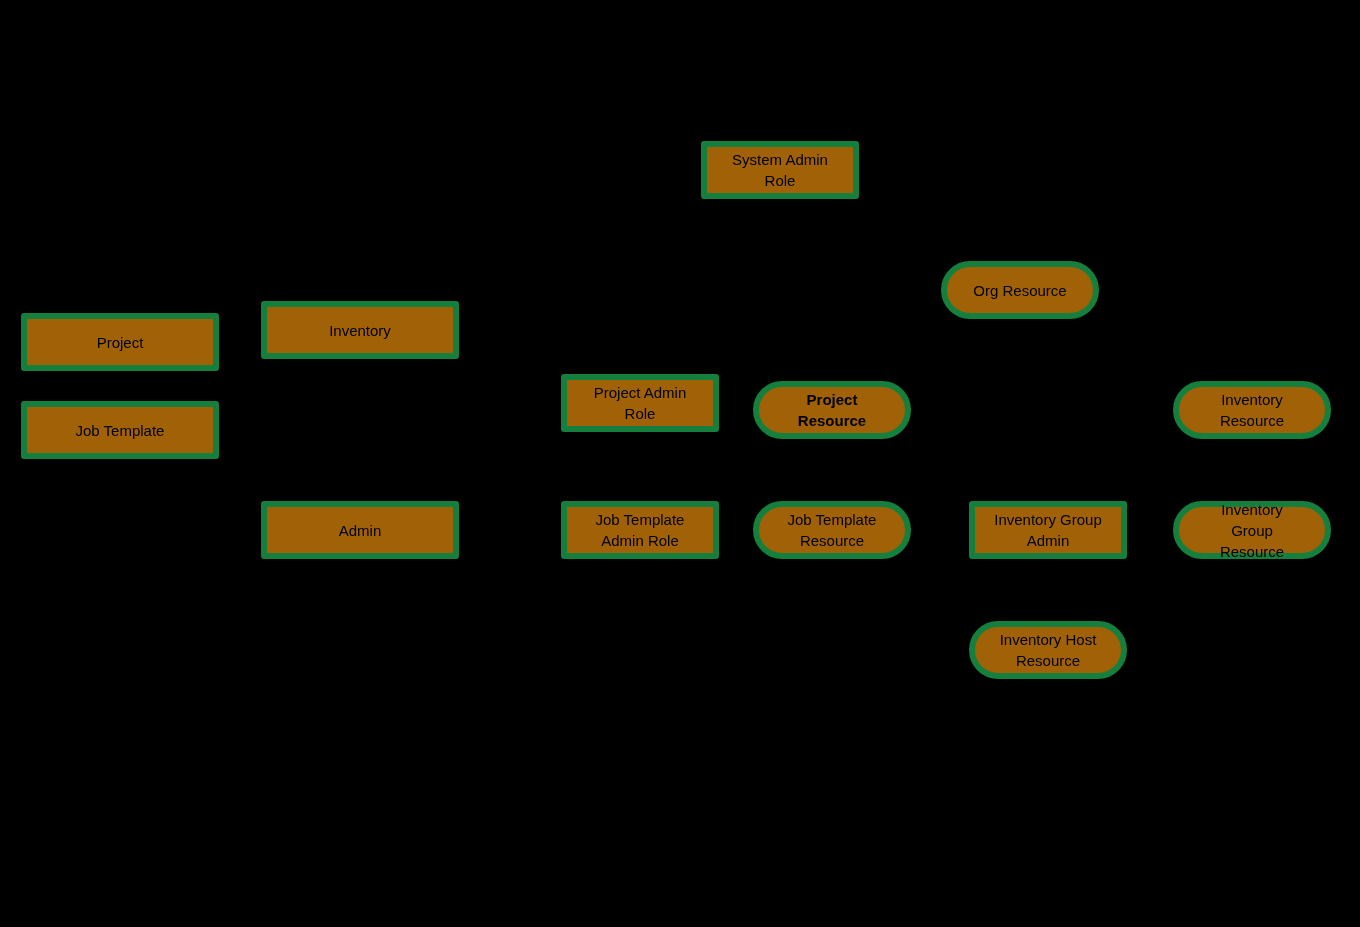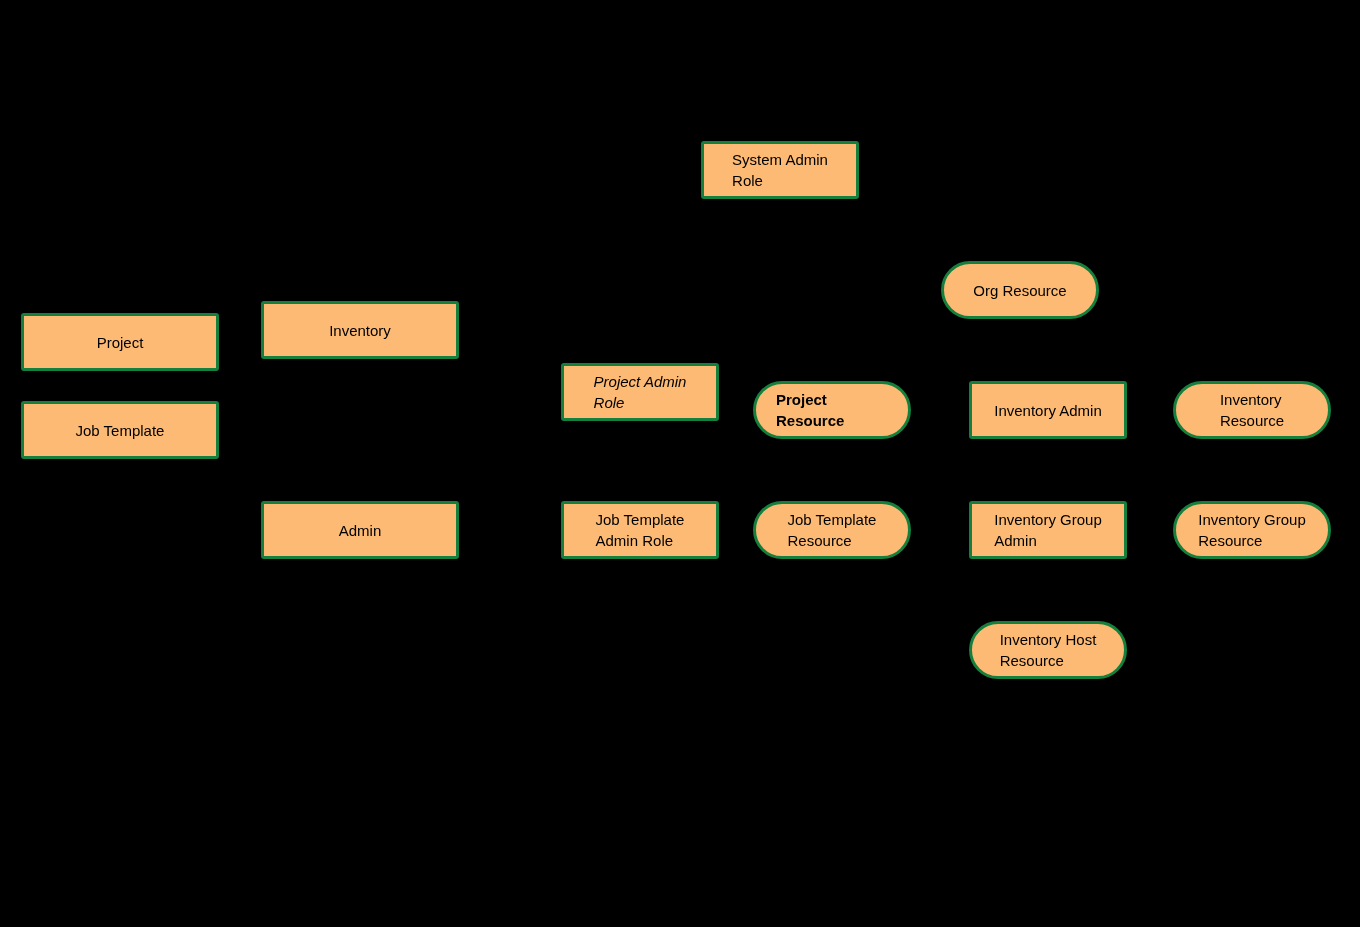--- a/index.html
+++ b/index.html
@@ -10,27 +10,28 @@
   .canvas {
     position: relative;
     width: 1360px;
     height: 927px;
     background: #000000;
     overflow: hidden;
     font-family: "Liberation Sans", sans-serif;
   }
   .node {
     position: absolute;
-    background: #fdba74;
+    background: #a16207;
     color: #000000;
-    border: 3px solid #15803d;
+    border: 6px solid #15803d;
     box-sizing: border-box;
     display: flex;
     align-items: center;
     justify-content: center;
+    text-align: center;
     font-size: 15px;
     line-height: 21px;
     white-space: pre-line;
     padding: 4px 12px;
   }
   .rect {
     border-radius: 3px;
   }
   .stadium {
     border-radius: 29px;
@@ -51,26 +52,25 @@
 
 
   <div class="node rect" style="left:261px; top:501px; width:198px; height:58px;">Admin</div>
 
   <div class="node rect" style="left:701px; top:141px; width:158px; height:58px;">System Admin
 Role</div>
 
 
   <div class="node stadium" style="left:941px; top:261px; width:158px; height:58px;">Org Resource</div>
 
-  <div class="node rect" style="left:561px; top:363px; width:158px; height:58px;font-style:italic;">Project Admin
+  <div class="node rect" style="left:561px; top:374px; width:158px; height:58px;">Project Admin
 Role</div>
 
   <div class="node stadium" style="left:753px; top:381px; width:158px; height:58px;font-weight:bold;">Project Resource</div>
 
-  <div class="node rect" style="left:969px; top:381px; width:158px; height:58px;">Inventory Admin</div>
 
   <div class="node stadium" style="left:1173px; top:381px; width:158px; height:58px;">Inventory
 Resource</div>
 
   <div class="node rect" style="left:561px; top:501px; width:158px; height:58px;">Job Template
 Admin Role</div>
 
   <div class="node stadium" style="left:753px; top:501px; width:158px; height:58px;">Job Template
 Resource</div>
 

